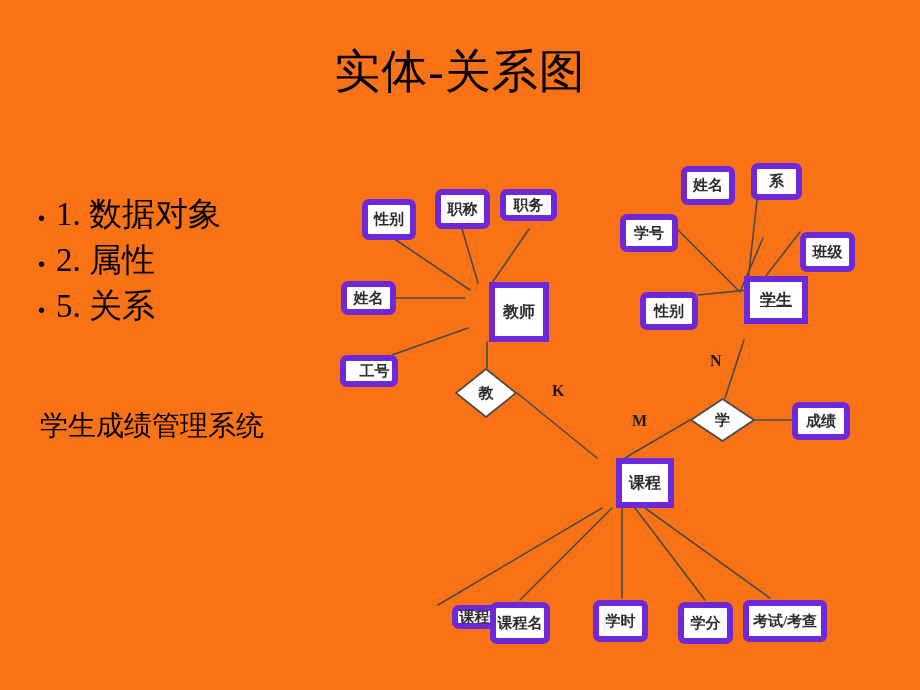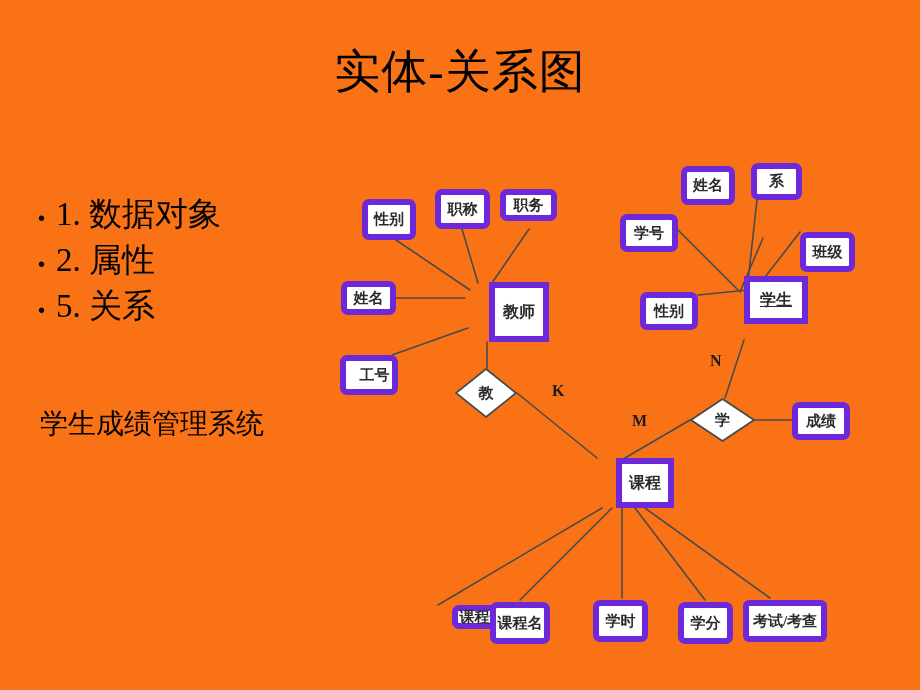--- a/index.html
+++ b/index.html
@@ -57,21 +57,21 @@
     line-height: 32px;
     font-family: "Liberation Serif", "DejaVu Serif", serif;
     white-space: nowrap;
   }
   .subtitle-line {
     position: absolute;
     left: 40px;
     top: 408px;
     font-size: 28px;
     line-height: 36px;
-    font-family: Liberation Mono, monospace;
+    font-family: Liberation Serif, serif;
     white-space: nowrap;
   }
   
   #er-diagram {
     position: absolute;
     left: 320px;
     top: 150px;
     width: 580px;
     height: 510px;
   }
@@ -185,21 +185,21 @@
         <line x1="302" y1="448" x2="302" y2="358"></line>
         <line x1="385" y1="450" x2="315" y2="358"></line>
         <line x1="450" y1="448" x2="325" y2="358"></line>
       </g>
     </svg>
 
     <div class="node attr" style="left:42px; top:49px; width:54px; height:41px;">性别</div>
     <div class="node attr" style="left:115px; top:39px; width:55px; height:40px;">职称</div>
     <div class="node attr" style="left:180px; top:39px; width:57px; height:32px;">职务</div>
     <div class="node attr" style="left:21px; top:131px; width:55px; height:34px;">姓名</div>
-    <div class="node attr" style="left:20px; top:205px; width:58px; height:40px;padding-left:11px;">工号</div>
+    <div class="node attr" style="left:20px; top:205px; width:58px; height:32px;padding-left:11px;">工号</div>
 
     <div class="node entity" style="left:145px; top:132px; width:60px; height:60px;">教师</div>
 
     <div class="node relationship" style="left:135px; top:218px; width:62px; height:50px;">
       <svg class="diamond-shape" viewBox="0 0 62 50" preserveAspectRatio="none">
         <polygon points="31,1 61,25 31,49 1,25" fill="#ffffff" stroke="#4a4a4a" stroke-width="1.8"></polygon>
       </svg>
       <span class="diamond-label">教</span>
     </div>
 

